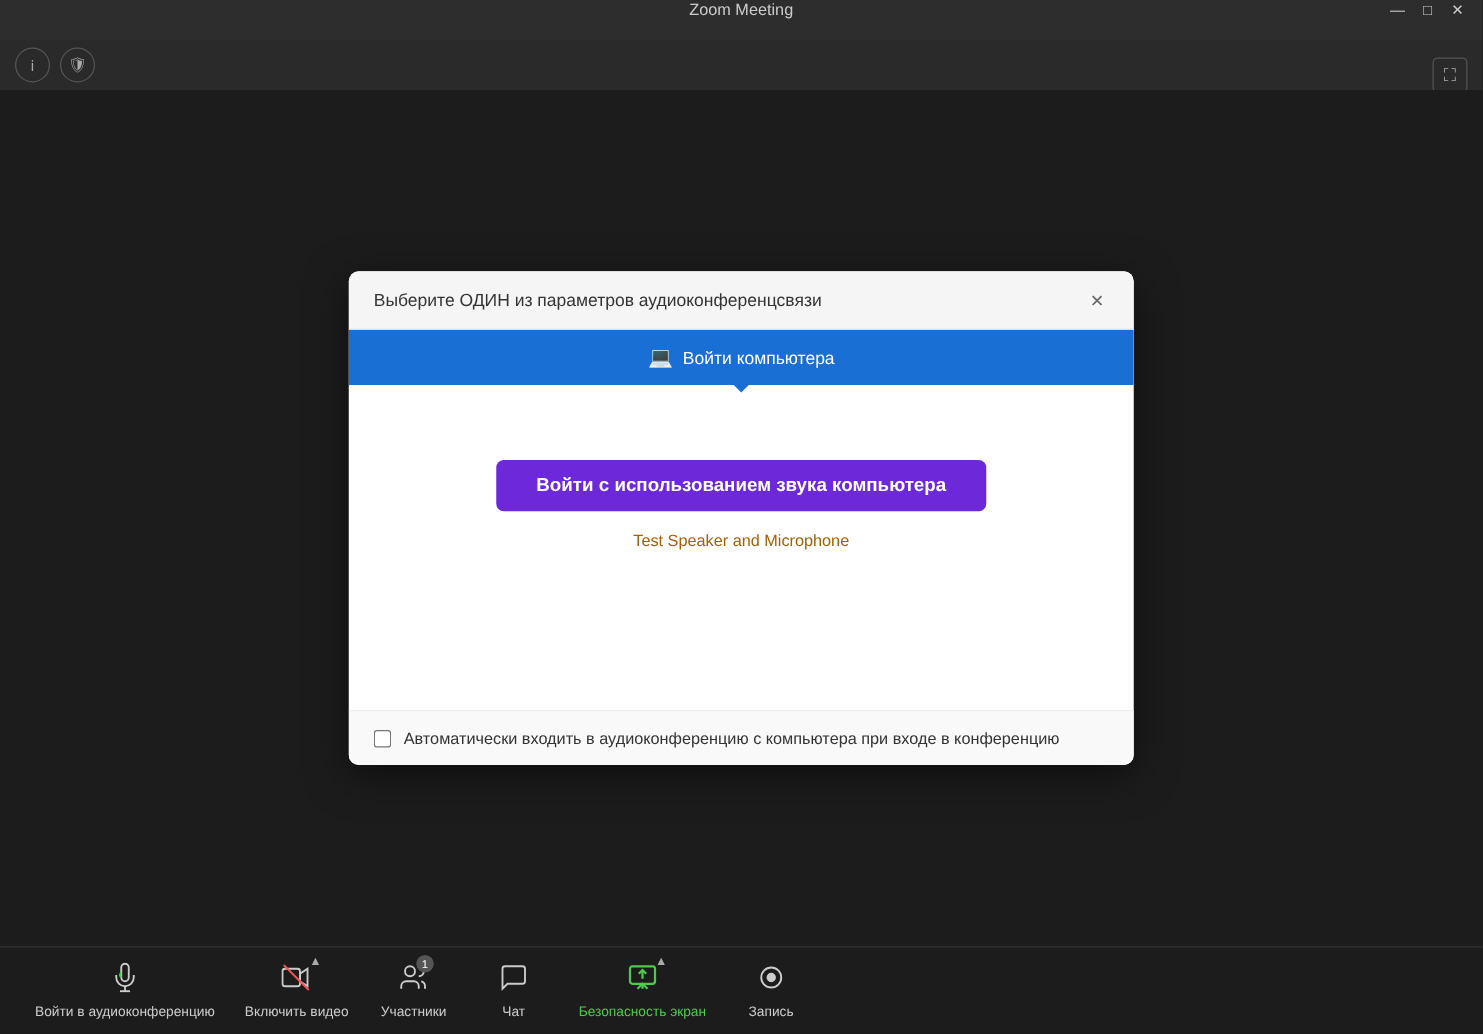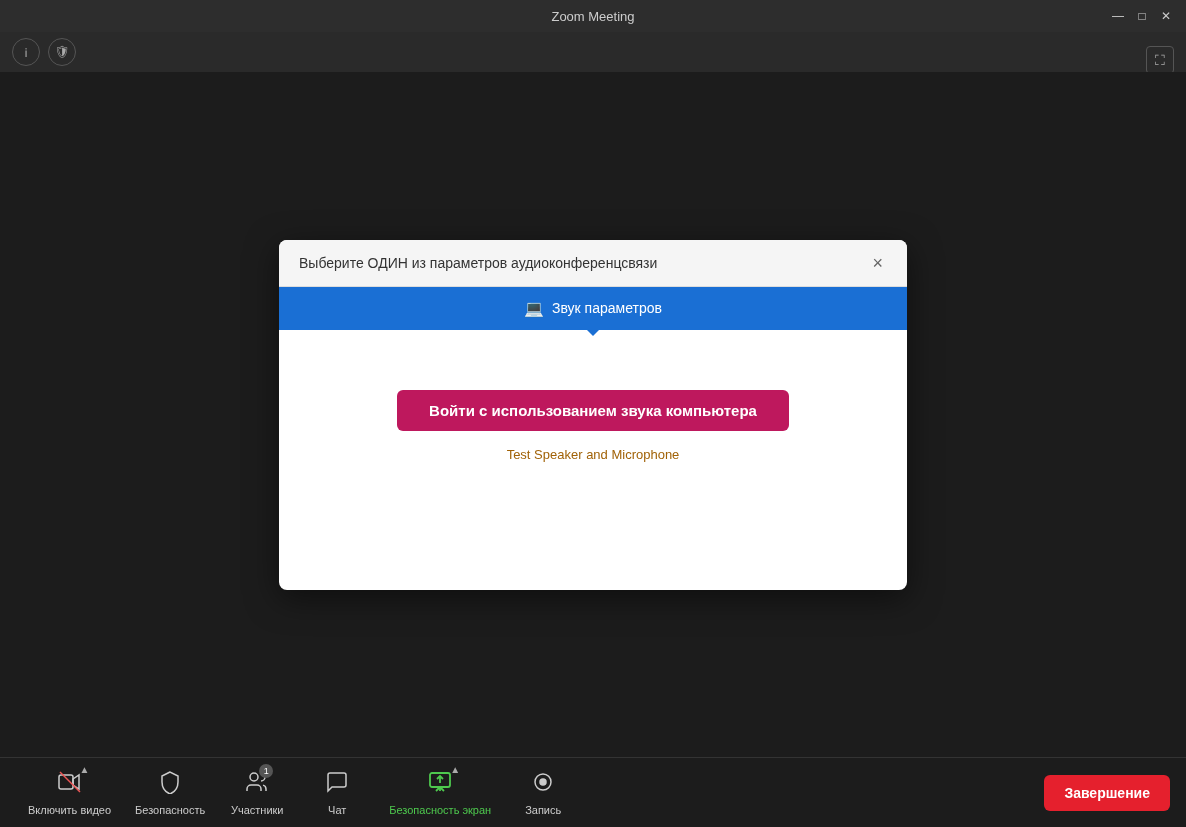--- a/index.html
+++ b/index.html
@@ -11,21 +11,21 @@
       font-family: -apple-system, BlinkMacSystemFont, 'Segoe UI', sans-serif;
       overflow: hidden;
       position: relative;
     }
 
     
     .title-bar {
       height: 32px;
       background: #2d2d2d;
       display: flex;
-      align-items: center;
+      align-items: flex-start;
       justify-content: space-between;
       padding: 0 12px;
       position: relative;
     }
 
     .title-bar-title {
       position: absolute;
       left: 50%;
       transform: translateX(-50%);
       color: #ccc;
@@ -184,21 +184,21 @@
     .modal-body {
       padding: 60px 40px 40px;
       display: flex;
       flex-direction: column;
       align-items: center;
       gap: 16px;
       min-height: 260px;
     }
 
     .join-audio-btn {
-      background: #be185d;
+      background: #6d28d9;
       color: white;
       border: none;
       border-radius: 6px;
       padding: 12px 32px;
       font-size: 15px;
       font-weight: 600;
       cursor: pointer;
       white-space: nowrap;
     }
 
@@ -327,62 +327,70 @@
     <div class="modal">
 
       <div class="modal-header">
         <span class="modal-header-title">Выберите ОДИН из параметров аудиоконференцсвязи</span>
         <button class="modal-close-btn">×</button>
       </div>
 
       <div class="modal-tabs">
         <div class="modal-tab active">
           <span class="tab-icon">💻</span>
-          <span>Звук параметров</span>
+          <span>Войти компьютера</span>
         </div>
       </div>
 
       <div class="modal-body">
         <button class="join-audio-btn">
           <span>Войти с использованием звука компьютера</span>
         </button>
         <button class="test-link">
           <span>Test Speaker and Microphone</span>
         </button>
       </div>
 
+      <div class="modal-footer">
+        <input type="checkbox" id="auto-join-checkbox" style="">
+        <label for="auto-join-checkbox">Автоматически входить в аудиоконференцию с компьютера при входе в конференцию</label>
+      </div>
 
     </div>
   </div>
 </div>
 
 <div class="bottom-toolbar">
   <div class="toolbar-items">
 
+    <div class="toolbar-item">
+      <span class="toolbar-item-icon">
+        <svg class="icon-svg" viewBox="0 0 24 24" fill="none" stroke="#ccc" stroke-width="1.5">
+          <path d="M12 1a3 3 0 0 0-3 3v8a3 3 0 0 0 6 0V4a3 3 0 0 0-3-3z"></path>
+          <path d="M19 10v2a7 7 0 0 1-14 0v-2"></path>
+          <line x1="12" y1="19" x2="12" y2="23"></line>
+          <line x1="8" y1="23" x2="16" y2="23"></line>
+          <path d="M9 8 Q7 10 9 12" stroke="#4ec94e" stroke-width="1.5"></path>
+        </svg>
+      </span>
+      <span class="toolbar-item-label">Войти в аудиоконференцию</span>
+    </div>
 
     <div class="toolbar-item">
       <span class="toolbar-item-icon" style="position:relative;">
         <svg class="icon-svg" viewBox="0 0 24 24" fill="none" stroke="#ccc" stroke-width="1.5">
           <rect x="1" y="5" width="14" height="14" rx="2"></rect>
           <path d="M15 9l6-4v14l-6-4V9z"></path>
           <line x1="2" y1="2" x2="22" y2="22" stroke="#e55" stroke-width="1.5"></line>
         </svg>
         <span style="position:absolute;top:-6px;right:-8px;font-size:10px;color:#aaa;">▲</span>
       </span>
       <span class="toolbar-item-label">Включить видео</span>
     </div>
 
-    <div class="toolbar-item">
-      <span class="toolbar-item-icon">
-        <svg class="icon-svg" viewBox="0 0 24 24" fill="none" stroke="#ccc" stroke-width="1.5">
-          <path d="M12 2L4 6v6c0 5.5 3.5 10 8 12 4.5-2 8-6.5 8-12V6L12 2z"></path>
-        </svg>
-      </span>
-      <span class="toolbar-item-label">Безопасность</span>
-    </div>
 
     <div class="toolbar-item">
       <span class="toolbar-item-icon" style="position:relative;">
         <svg class="icon-svg" viewBox="0 0 24 24" fill="none" stroke="#ccc" stroke-width="1.5">
           <circle cx="9" cy="7" r="4"></circle>
           <path d="M2 21v-2a4 4 0 0 1 4-4h6a4 4 0 0 1 4 4v2"></path>
           <path d="M16 3a4 4 0 0 1 0 8"></path>
           <path d="M21 21v-2a4 4 0 0 0-3-3.87"></path>
         </svg>
         <span style="position:absolute;top:-6px;right:-4px;background:#555;border-radius:50%;width:14px;height:14px;font-size:9px;color:white;display:flex;align-items:center;justify-content:center;">1</span>
@@ -418,16 +426,13 @@
         <svg class="icon-svg" viewBox="0 0 24 24" fill="none" stroke="#ccc" stroke-width="1.5">
           <circle cx="12" cy="12" r="8"></circle>
           <circle cx="12" cy="12" r="3" fill="#ccc"></circle>
         </svg>
       </span>
       <span class="toolbar-item-label">Запись</span>
     </div>
 
   </div>
 
-  <button class="end-btn">
-    <span>Завершение</span>
-  </button>
 </div>
 
 </body></html>

